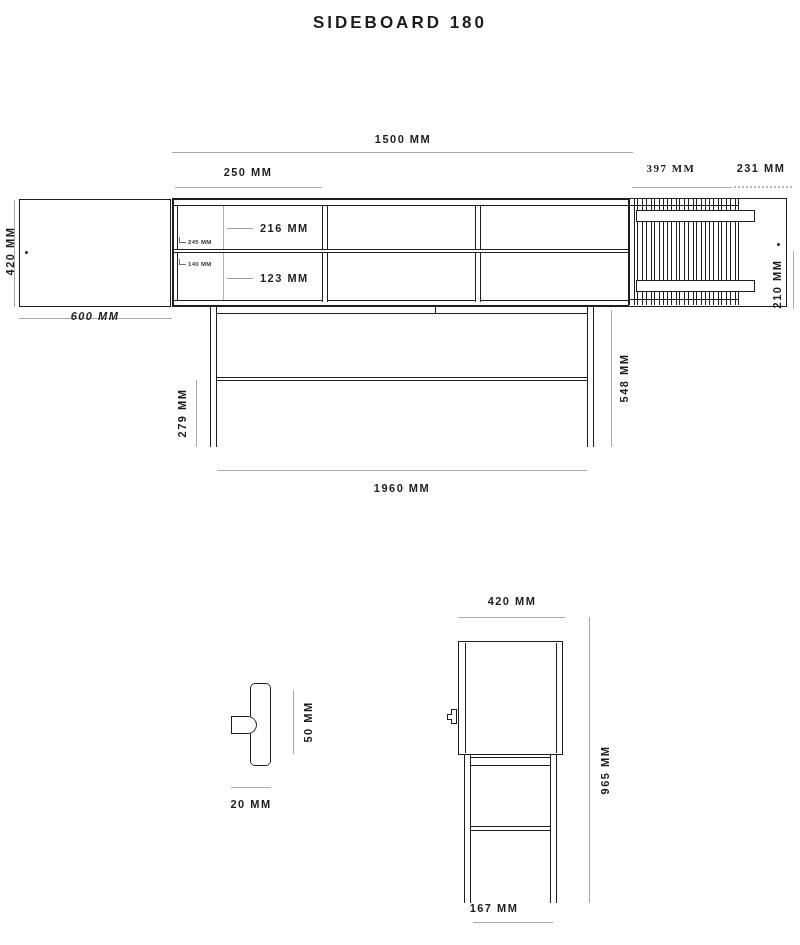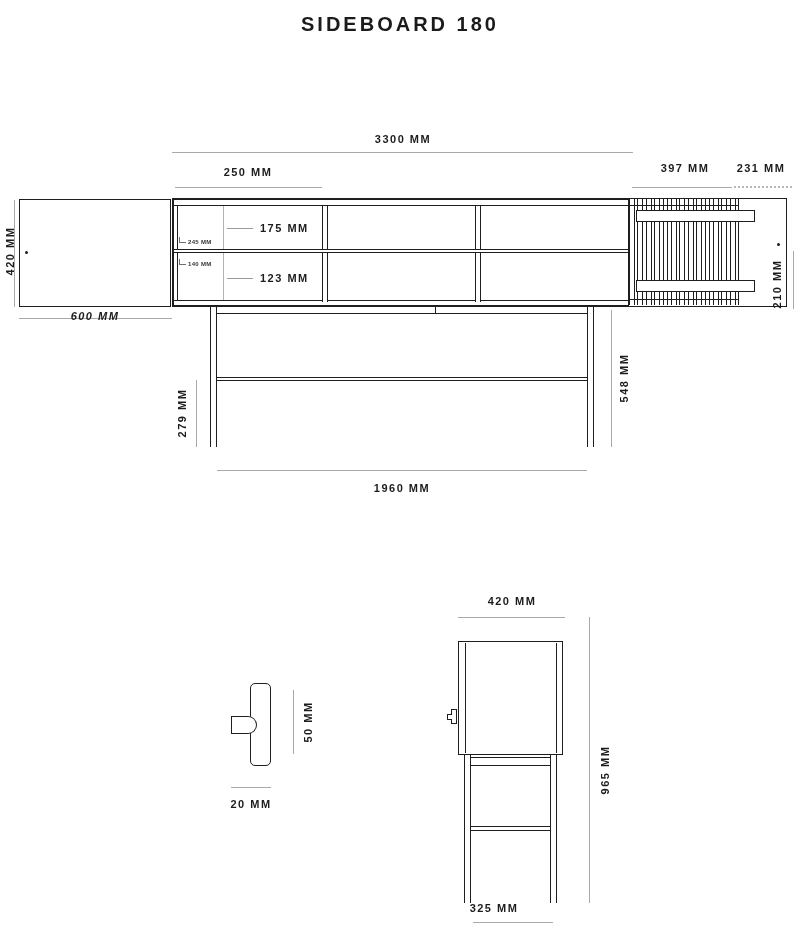--- a/index.html
+++ b/index.html
@@ -1,19 +1,19 @@
 <!DOCTYPE html>
 <html><head>
 <meta charset="utf-8">
 <style>
   html,body{margin:0;padding:0;background:#fff;}
   #stage{position:relative;width:800px;height:945px;background:#ffffff;overflow:hidden;
          font-family:"Liberation Sans",sans-serif;}
   .title{position:absolute;left:0;right:0;top:13px;text-align:center;
-         font-size:20px;font-weight:bold;letter-spacing:3px;color:#1b1b1b;}
+         font-size:17px;font-weight:bold;letter-spacing:3px;color:#1b1b1b;}
   
   .hl{position:absolute;height:1px;background:#a9a9a9;}
   .vl{position:absolute;width:1px;background:#a9a9a9;}
   .dot-line{position:absolute;height:0;border-top:2px dotted #b8b8b8;}
   
   .dhl{position:absolute;height:1px;background:#1e1e1e;}
   .dvl{position:absolute;width:1px;background:#1e1e1e;}
   .rect{position:absolute;box-sizing:border-box;border:1.5px solid #1e1e1e;background:#fff;}
   .rect2{position:absolute;box-sizing:border-box;border:2px solid #1e1e1e;background:#fff;}
   .hbar{position:absolute;box-sizing:border-box;border-top:1.5px solid #1e1e1e;border-bottom:1.5px solid #1e1e1e;background:#fff;}
@@ -28,27 +28,27 @@
   .slats{position:absolute;left:0;top:0;width:110px;height:106px;
          background:repeating-linear-gradient(90deg,#1e1e1e 0 1px,#fff 1px 4.8px,#1e1e1e 4.8px 5.8px,#fff 5.8px 8.4px);}
 </style>
 </head>
 <body>
 
 <div id="stage">
 
   <div class="title">SIDEBOARD 180</div>
 
-  <div class="lbl" style="left:403px;top:139px;">3300 MM</div>
+  <div class="lbl" style="left:403px;top:139px;">1500 MM</div>
   <div class="hl" style="left:172px;top:152px;width:461px;"></div>
 
   <div class="lbl" style="left:248px;top:172px;">250 MM</div>
   <div class="hl" style="left:175px;top:187px;width:147px;"></div>
 
-  <div class="lbl" style="left:685px;top:168px;">397 MM</div>
+  <div class="lbl" style="left:671px;top:168px;font-family:Liberation Serif, serif;">397 MM</div>
   <div class="hl" style="left:632px;top:187px;width:100px;"></div>
 
   <div class="lbl" style="left:761px;top:168px;">231 MM</div>
   <div class="dot-line" style="left:734px;top:186px;width:58px;"></div>
 
   <div class="lbl rot" style="left:10px;top:251px;">420 MM</div>
   <div class="vl" style="left:14px;top:200px;height:107px;"></div>
 
   <div class="hl" style="left:19px;top:318px;width:153px;"></div>
   <div class="lbl" style="left:95px;top:316px;font-style:italic;">600 MM</div>
@@ -65,21 +65,21 @@
   <div class="rect2" style="left:172px;top:198px;width:461px;height:109px;"></div>
   <div class="dhl" style="left:174px;top:205px;width:457px;"></div>
   <div class="dhl" style="left:174px;top:300px;width:457px;"></div>
   <div class="dvl" style="left:177px;top:206px;height:94px;"></div>
   <div class="vl" style="left:223px;top:206px;height:94px;background:#b3b3b3;"></div>
   <div class="vbar" style="left:322px;top:206px;width:6px;height:96px;"></div>
   <div class="vbar" style="left:475px;top:206px;width:6px;height:96px;"></div>
   <div class="hbar" style="left:174px;top:249px;width:457px;height:4px;"></div>
 
   <div class="hl" style="left:227px;top:228px;width:26px;background:#9b9b9b;"></div>
-  <div class="lbl lft" style="left:260px;top:228px;">175 MM</div>
+  <div class="lbl lft" style="left:260px;top:228px;">216 MM</div>
   <div class="hl" style="left:227px;top:278px;width:26px;background:#9b9b9b;"></div>
   <div class="lbl lft" style="left:260px;top:278px;">123 MM</div>
 
   <div class="dvl" style="left:179px;top:237px;height:6px;background:#6f6f6f;"></div>
   <div class="dhl" style="left:179px;top:242px;width:7px;background:#6f6f6f;"></div>
   <div class="tiny" style="left:188px;top:242px;">245 MM</div>
 
   <div class="dvl" style="left:179px;top:259px;height:6px;background:#6f6f6f;"></div>
   <div class="dhl" style="left:179px;top:264px;width:7px;background:#6f6f6f;"></div>
   <div class="tiny" style="left:188px;top:264px;">140 MM</div>
@@ -125,16 +125,16 @@
 
   <div class="rect" style="left:458px;top:641px;width:105px;height:114px;"></div>
   <div class="dvl" style="left:465px;top:643px;height:110px;"></div>
   <div class="dvl" style="left:556px;top:643px;height:110px;"></div>
   <div class="rect" style="left:451px;top:709px;width:6px;height:15px;border-width:1px;"></div>
   <div class="rect" style="left:447px;top:714px;width:5px;height:6px;border-width:1px;border-right:none;"></div>
 
   <div class="vl" style="left:589px;top:617px;height:286px;"></div>
   <div class="lbl rot" style="left:605px;top:770px;">965 MM</div>
 
-  <div class="lbl" style="left:494px;top:908px;">325 MM</div>
+  <div class="lbl" style="left:494px;top:908px;">167 MM</div>
   <div class="hl" style="left:473px;top:922px;width:80px;"></div>
 
 </div>
 
 </body></html>

